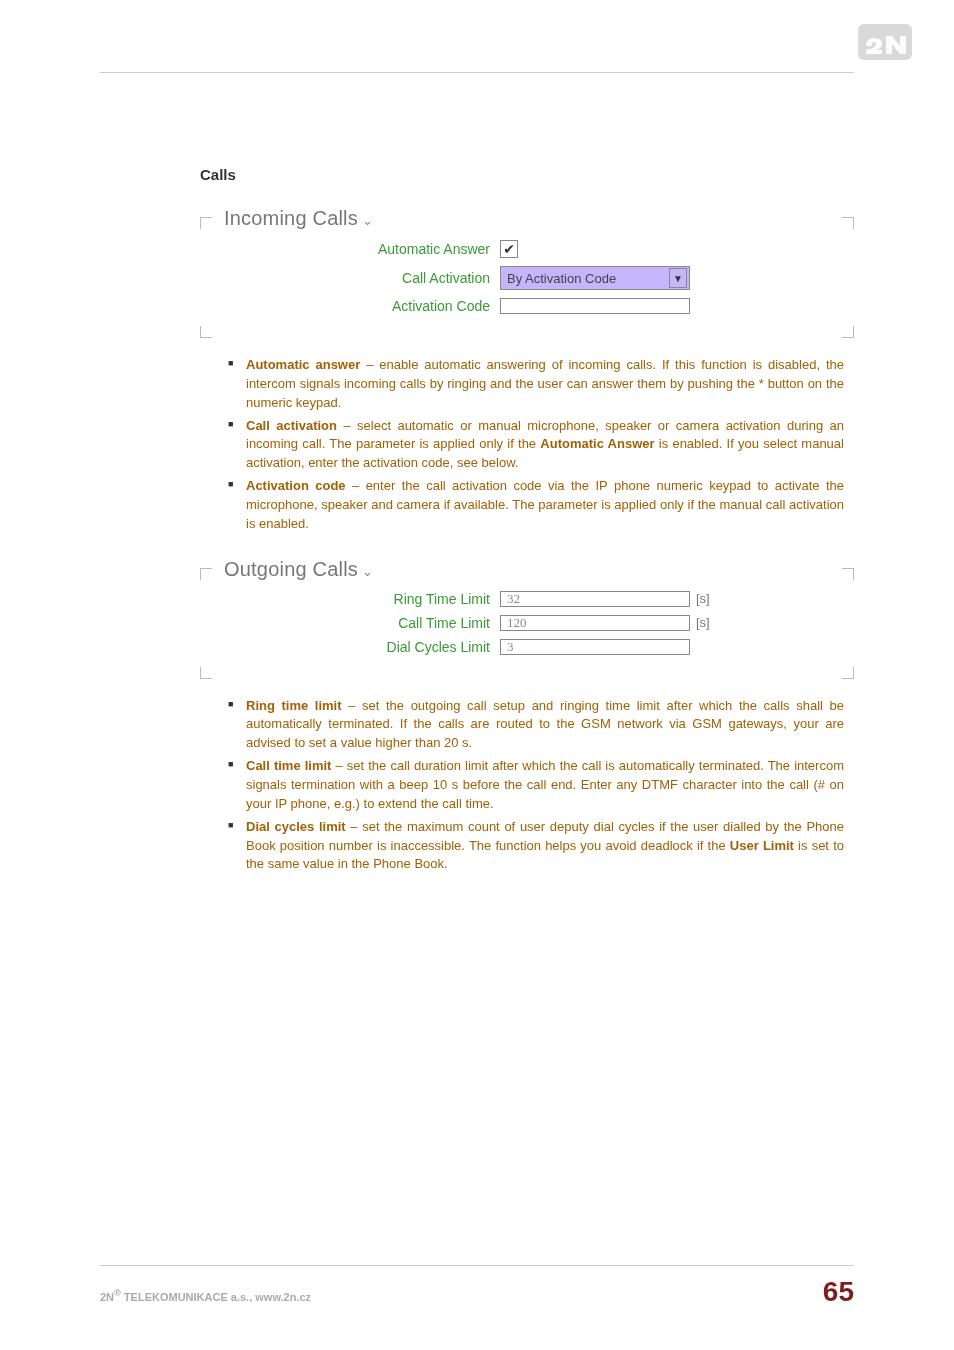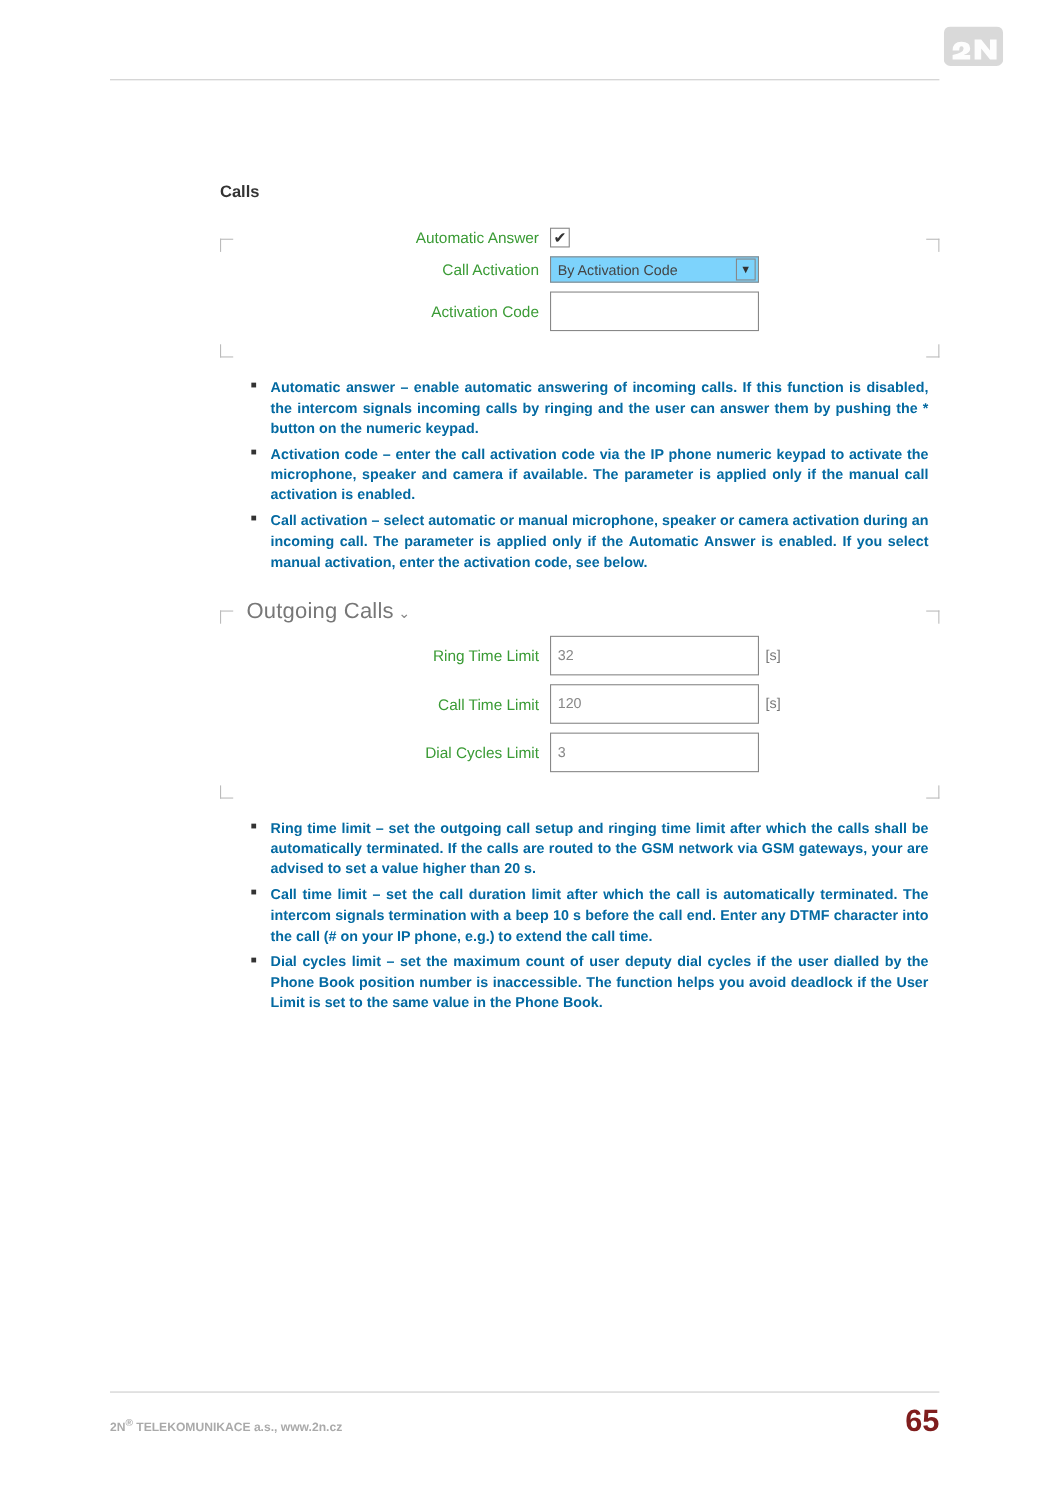--- a/index.html
+++ b/index.html
@@ -91,64 +91,63 @@
     align-items: center;
     justify-content: center;
     font-size: 14px;
     color: #333;
     background: #fff;
   }
   .select {
     width: 190px;
     height: 24px;
     border: 1px solid #888;
-    background: #7dd3fc;
+    background: #c4b5fd;
     display: flex;
     align-items: center;
     justify-content: space-between;
     padding: 0 2px 0 6px;
     font-size: 13px;
     color: #444;
     font-family: Arial, sans-serif;
   }
   .select .arrow-box {
     width: 18px;
     height: 20px;
     border: 1px solid #888;
     display: flex;
     align-items: center;
     justify-content: center;
     font-size: 10px;
     color: #333;
   }
   .textbox {
     width: 190px;
-    height: 36px;
+    height: 16px;
     border: 1px solid #888;
     background: #fff;
     padding: 0 6px;
     font-size: 13px;
     color: #888;
     display: flex;
     align-items: center;
-    font-family: Liberation Sans, sans-serif;
+    font-family: Liberation Serif, serif;
   }
   .unit {
     color: #777;
     font-size: 13px;
     margin-left: 6px;
     font-family: Arial, sans-serif;
   }
   .body-text {
     font-size: 13px;
     line-height: 1.45;
     text-align: justify;
-    color: #0369a1;
+    color: #a16207;
     font-family: Verdana, Geneva, sans-serif;
-    font-weight: bold;
   }
   ul.bullets {
     list-style: none;
     padding: 0 10px 0 28px;
     margin: 0 0 24px 0;
   }
   ul.bullets > li {
     position: relative;
     padding-left: 18px;
     margin-bottom: 4px;
@@ -209,20 +208,23 @@
 
 <div class="content">
 
   <div class="section-title">Calls</div>
 
   <div class="fieldset" style="padding-bottom:16px;">
     <div class="fieldset-corner-tl"></div>
       <div class="fieldset-corner-tr"></div>
     <div class="fieldset-corner-bl"></div>
       <div class="fieldset-corner-br"></div>
+    <div class="legend">
+      <span>Incoming Calls</span><span class="chev">⌄</span>
+    </div>
 
     <div class="form-row">
       <div class="form-label">Automatic Answer</div>
       <div class="form-control">
         <div class="checkbox">✔</div>
       </div>
     </div>
 
     <div class="form-row">
       <div class="form-label">Call Activation</div>
@@ -240,24 +242,24 @@
         <div class="textbox"></div>
       </div>
     </div>
   </div>
 
   <ul class="bullets body-text">
     <li>
       <b>Automatic answer</b><span> – enable automatic answering of incoming calls. If this function is disabled, the intercom signals incoming calls by ringing and the user can answer them by pushing the * button on the numeric keypad.</span>
     </li>
     <li>
+      <b>Call activation</b><span> – select automatic or manual microphone, speaker or camera activation during an incoming call. The parameter is applied only if the </span><b>Automatic Answer</b><span> is enabled. If you select manual activation, enter the activation code, see below.</span>
+    </li>
+    <li>
       <b>Activation code</b><span> – enter the call activation code via the IP phone numeric keypad to activate the microphone, speaker and camera if available. The parameter is applied only if the manual call activation is enabled.</span>
-    </li>
-    <li>
-      <b>Call activation</b><span> – select automatic or manual microphone, speaker or camera activation during an incoming call. The parameter is applied only if the </span><b>Automatic Answer</b><span> is enabled. If you select manual activation, enter the activation code, see below.</span>
     </li>
   </ul>
 
   <div class="fieldset" style="padding-bottom:16px;">
     <div class="fieldset-corner-tl"></div>
       <div class="fieldset-corner-tr"></div>
     <div class="fieldset-corner-bl"></div>
       <div class="fieldset-corner-br"></div>
     <div class="legend">
       <span>Outgoing Calls</span><span class="chev">⌄</span>

